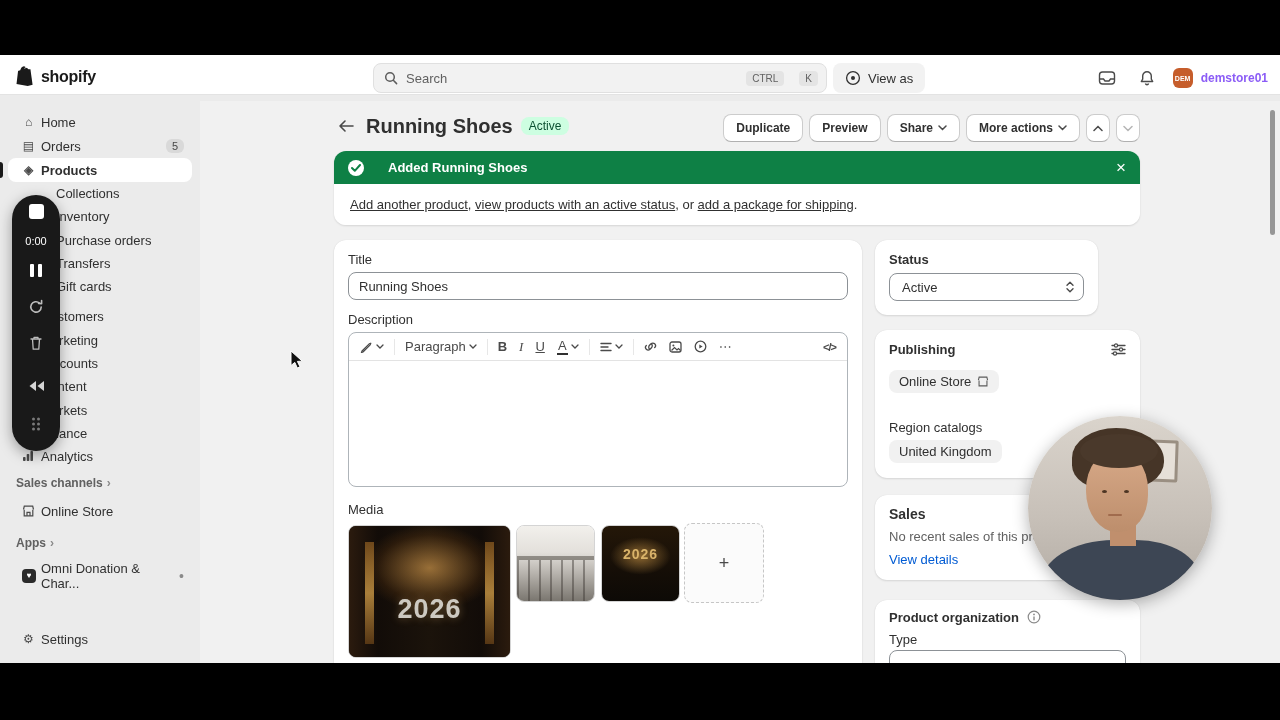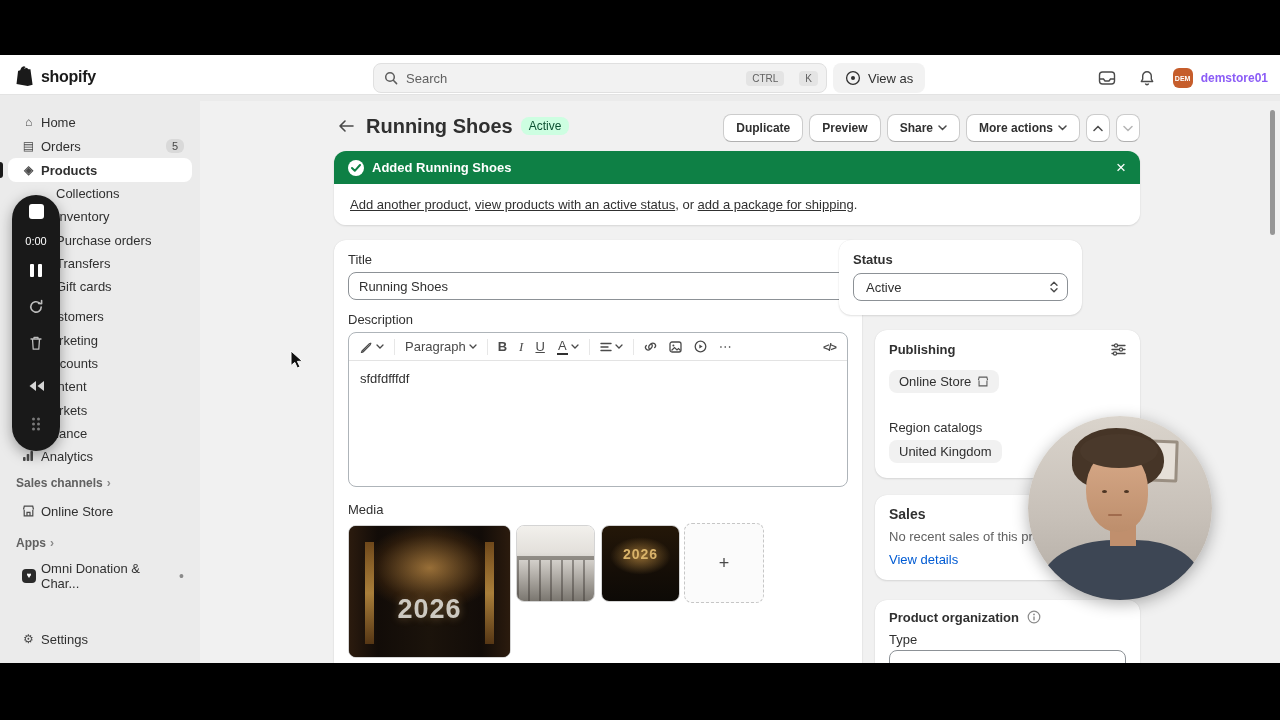--- a/index.html
+++ b/index.html
@@ -37,21 +37,21 @@
   
   .page-head{position:absolute;left:134px;top:13px;display:flex;align-items:center;gap:8px}
   .back-btn{width:24px;height:24px;border-radius:6px;display:flex;align-items:center;justify-content:center;cursor:pointer}
   .page-title{font-size:20px;font-weight:700;color:#303030}
   .badge{background:var(--success_badge_bg,#cdfee1);color:var(--success_badge_text,#0c5132);font-size:12px;padding:2px 8px;border-radius:8px}
   .head-actions{position:absolute;right:140px;top:13px;display:flex;align-items:flex-end;gap:6px}
   .btn{height:28px;background:#fff;border:1px solid #ccc;border-bottom-color:#b0b0b0;border-radius:8px;display:flex;align-items:center;gap:5px;padding:0 12px;font-size:12px;font-weight:600;color:#303030;cursor:pointer}
   .btn.icon-only{width:24px;padding:0;justify-content:center}
   
   .banner-card{position:absolute;left:134px;top:50px;width:806px;border-radius:12px;overflow:hidden;box-shadow:0 1px 2px rgba(0,0,0,.12);z-index:5}
-  .banner-green{height:33px;background:var(--success_banner,#0e8045);display:flex;align-items:center;gap:8px;padding:0 14px;color:#fff}
+  .banner-green{height:33px;background:var(--success_banner,#0e8045);display:flex;align-items:center;gap:24px;padding:0 14px;color:#fff}
   .banner-green .msg{font-weight:700;font-size:13px}
   .banner-close{margin-left:auto;font-size:17px;line-height:1;cursor:pointer;color:#fff}
   .banner-links{background:#fff;padding:13px 16px;font-size:13px;color:#303030}
   .banner-links a{color:#303030;text-decoration:underline;cursor:pointer}
   
   .card{position:absolute;background:#fff;border-radius:12px;box-shadow:0 1px 2px rgba(26,26,26,.12),0 0 1px rgba(0,0,0,.1)}
   .card-heading{font-size:13px;font-weight:700;color:#303030}
   .field-label{font-size:13px;color:#303030}
   .form-card{left:134px;top:139px;width:528px;height:600px}
   .text-input{position:absolute;height:28px;border:1px solid #8c9196;border-radius:8px;background:#fff;font-size:13px;color:#303030;padding:0 10px;font-family:"Liberation Sans",sans-serif;outline:none}
@@ -76,21 +76,21 @@
   .t1-bg::before,.t1-bg::after{content:"";position:absolute;top:12%;bottom:10%;width:9px;background:linear-gradient(180deg,#8a5a20,#d9a34a,#6a4318);opacity:.75}
   .t1-bg::before{left:10%}.t1-bg::after{right:10%}
   .t1-year{position:absolute;left:0;right:0;top:52%;text-align:center;color:#cdc9c1;font-size:27px;font-weight:800;letter-spacing:1px;text-shadow:0 0 8px rgba(255,200,120,.35)}
   .t2-bg{position:absolute;inset:0;background:linear-gradient(180deg,#f2f0ec 0%,#e3e0db 35%,#b9b5af 62%,#7a766f 100%)}
   .t2-bg::before{content:"";position:absolute;left:0;right:0;top:45%;bottom:0;background:repeating-linear-gradient(90deg,rgba(60,55,50,.45) 0 2px,rgba(0,0,0,0) 2px 11px)}
   .t2-bg::after{content:"";position:absolute;left:0;right:0;top:40%;height:4px;background:rgba(70,65,58,.5)}
   .t3-bg{position:absolute;inset:0;background:radial-gradient(42px 26px at 50% 40%,rgba(255,190,90,.5),rgba(0,0,0,0) 72%),linear-gradient(180deg,#241708 0%,#150e07 60%,#0d0a06 100%)}
   .t3-year{position:absolute;left:0;right:0;top:26%;text-align:center;color:#d9b36a;font-size:14px;font-weight:800;letter-spacing:1px}
   .add-tile{position:absolute;left:350px;top:283px;width:80px;height:80px;border:1px dashed #c6c6c6;border-radius:8px;background:#fbfbfb;display:flex;align-items:center;justify-content:center;color:#4a4a4a;font-size:18px;cursor:pointer}
   
-  .status-card{left:639px;top:139px;width:243px;height:75px}
+  .status-card{left:675px;top:139px;width:223px;height:75px}
   .select{position:absolute;left:14px;right:14px;top:33px;height:28px;border:1px solid #8c9196;border-radius:8px;display:flex;align-items:center;justify-content:space-between;padding:0 8px 0 12px;cursor:pointer;background:#fff}
   .publishing-card{left:675px;top:229px;width:265px;height:148px}
   .pill{position:absolute;display:inline-flex;align-items:center;gap:6px;background:#f1f1f1;border-radius:8px;padding:4px 10px;font-size:13px;color:#303030}
   .sales-card{left:675px;top:394px;width:265px;height:85px}
   .muted{color:#616161}
   .blue-link{color:var(--link_blue,#005bd3);cursor:pointer}
   .org-card{left:675px;top:499px;width:265px;height:164px}
   .card-icon-btn{cursor:pointer}
   
   .scroll-thumb{position:absolute;left:1270px;top:9px;width:5px;height:125px;background:#969696;border-radius:3px;z-index:30}
@@ -425,21 +425,20 @@
               <span>
                   <svg width="13" height="13" viewBox="0 0 13 13">
                     <circle cx="6.5" cy="6.5" r="5.3" fill="none" stroke="#4a4a4a" stroke-width="1.3"></circle>
                     <path d="M5.3 4.4 L8.6 6.5 L5.3 8.6 Z" fill="#4a4a4a"></path>
                   </svg>
                 </span>
             </span>
             <span class="ed-btn">⋯</span>
             <span class="ed-btn code">&lt;/&gt;</span>
           </div>
-          <div class="ed-body">sfdfdfffdf</div>
         </div>
 
         <span class="field-label" style="position:absolute;left:14px;top:262px">Media</span>
 
         <div class="thumb thumb1">
           <div class="t1-bg">
             <span class="t1-year">2026</span>
           </div>
         </div>
         <div class="thumb thumb2">

